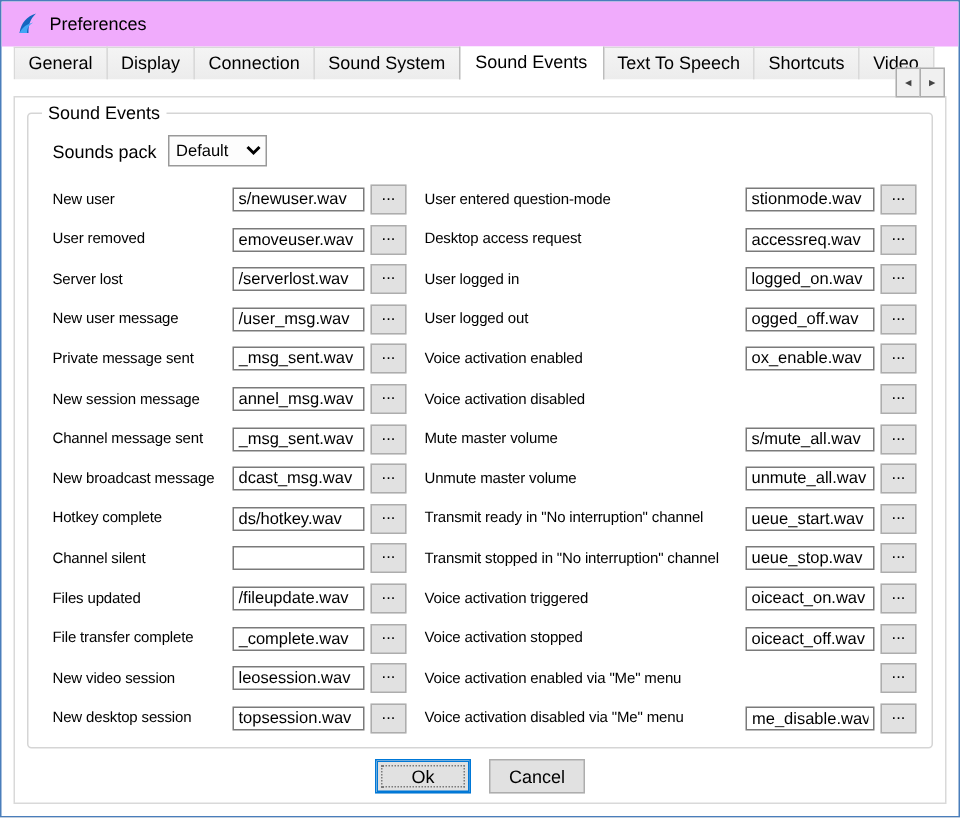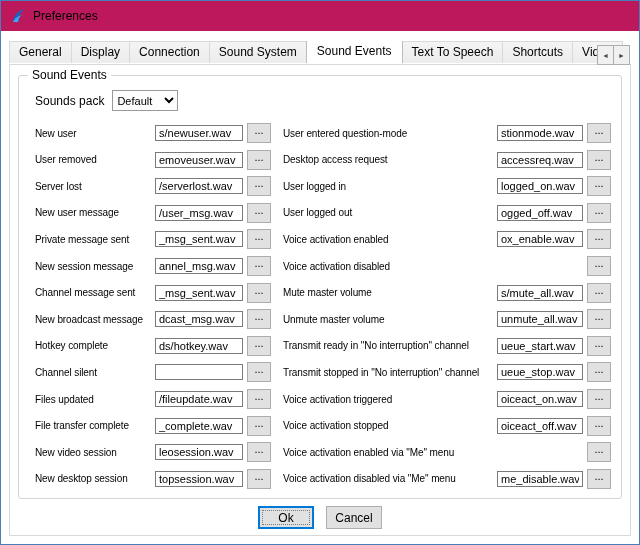--- a/index.html
+++ b/index.html
@@ -17,28 +17,28 @@
     border: 1px solid #4a7ebb;
     overflow: hidden;
   }
   
   .titlebar {
     height: 30px;
     display: flex;
     align-items: center;
     gap: 7px;
     padding: 0 9px;
-    background: #be185d;
+    background: #f0abfc;
   }
   .titlebar .title { font-size: 12px; }
   .app-icon { width: 16px; height: 16px; display: inline-block; }
   
   .tabbar {
     position: absolute;
-    left: 8px; right: 8px; top: 40px;
+    left: 8px; right: 8px; top: 30px;
     height: 22px;
     display: flex;
     align-items: flex-end;
     overflow: hidden;
     z-index: 2;
   }
   .tab {
     flex: 0 0 auto;
     font-size: 12px;
     padding: 3px 9px 4px;
@@ -160,21 +160,21 @@
   }
   
   .footer {
     position: absolute;
     left: 0; right: 0; bottom: 6px;
     display: flex;
     justify-content: center;
     gap: 12px;
   }
   .btn {
-    width: 56px; height: 23px;
+    width: 64px; height: 23px;
     font-family: inherit;
     font-size: 12px;
     background: #e1e1e1;
     border: 1px solid #adadad;
     padding: 0;
   }
   .btn.ok {
     border: 1px solid #0078d7;
     box-shadow: inset 0 0 0 1px #0078d7;
     outline: 1px dotted #7a7a7a;

